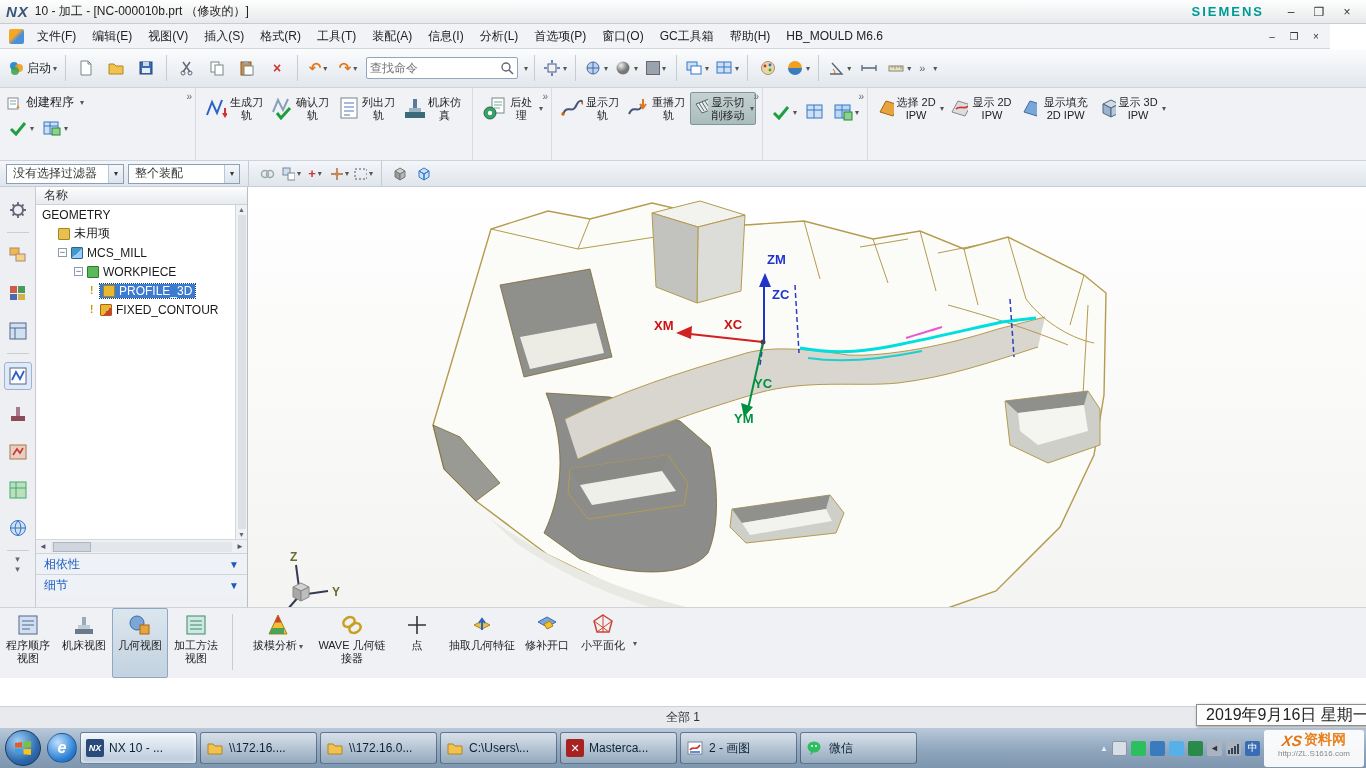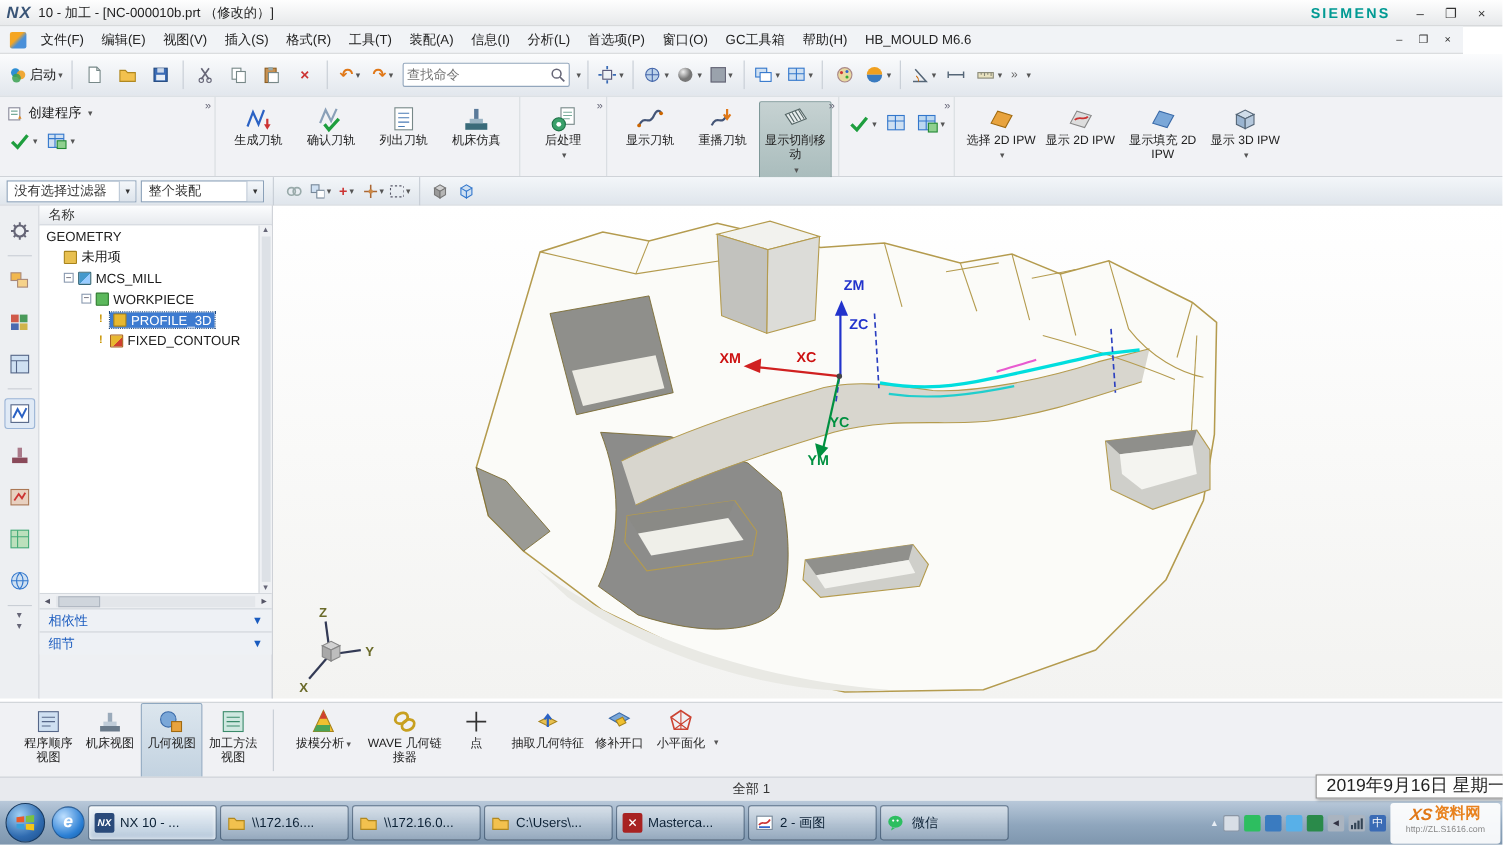--- a/index.html
+++ b/index.html
@@ -21,21 +21,21 @@
 #quickbar{position:absolute;left:0;top:49px;width:1366px;height:39px;background:linear-gradient(#fbfcfd,#e2e7ed);border-bottom:1px solid #cfd4da;display:flex;align-items:center;padding:0 6px;gap:2px}
 .qbtn{height:28px;min-width:28px;display:inline-flex;align-items:center;justify-content:center;border-radius:2px;padding:0 2px}
 .vsep{width:1px;height:26px;background:#c6ccd4;margin:0 4px}
 .dd{font-size:8px;color:#555;margin-left:2px}
 .ovf{font-size:11px;color:#666;padding:0 4px}
 .searchbox{display:flex;align-items:center;height:22px;background:#fff;border:1px solid #93a6bc;border-radius:2px;width:152px;padding:0 3px;margin:0 2px}
 .searchbox input{border:none;outline:none;flex:1;font-size:12px;font-family:inherit;color:#333;min-width:0;background:transparent}
 
 #ribbon{position:absolute;left:0;top:88px;width:1366px;height:73px;background:#f1f2f5;border-bottom:1px solid #cfd3d8;display:flex;align-items:stretch}
 .rgroup{position:relative;display:flex;align-items:flex-start;padding:4px 6px 2px 6px;border-right:1px solid #d8dce0}
-.rbtn{width:66px;display:flex;flex-direction:column;align-items:center;text-align:center;font-size:11px;line-height:13px;color:#222;padding:2px 1px;border:1px solid transparent;border-radius:2px}
+.rbtn{width:66px;display:flex;flex-direction:row;align-items:center;text-align:center;font-size:11px;line-height:13px;color:#222;padding:2px 1px;border:1px solid transparent;border-radius:2px}
 .rbtn.pressed{background:linear-gradient(#c6d2d2,#a9bcbc);border:1px solid #7e9898}
 .ricon{width:26px;height:26px;margin-bottom:1px}
 .ricon16{width:16px;height:16px;display:inline-block;vertical-align:middle}
 .chev{position:absolute;top:3px;right:3px;font-size:10px;color:#667}
 .g1col{display:flex;flex-direction:column;gap:5px;padding-top:2px}
 .g1row{display:flex;align-items:center;gap:4px;font-size:12px}
 .sbtn{display:inline-flex;align-items:center;padding:2px;border-radius:2px}
 
 #selbar{position:absolute;left:0;top:161px;width:1366px;height:26px;background:linear-gradient(#f3f6f9,#dfe5ec);border-bottom:1px solid #c8cdd4;display:flex;align-items:center;padding:0 6px;gap:4px}
 .seldrop{height:20px;background:#fff;border:1px solid #8aa0b8;display:flex;align-items:center;font-size:12px;color:#333}
@@ -63,21 +63,21 @@
 .vscroll{position:absolute;right:0;top:0;bottom:0;width:12px;background:#eff1f4;border-left:1px solid #d4d8dd;display:flex;flex-direction:column;align-items:center;justify-content:space-between;font-size:7px;color:#667;padding:1px 0}
 .hscroll{height:14px;background:#eef0f3;border-top:1px solid #d4d8dd;display:flex;align-items:center;font-size:8px;color:#556}
 .hs-btn{width:14px;text-align:center}
 .hs-track{flex:1;height:10px;background:#e3e6ea;margin:0 1px;position:relative}
 .hs-thumb{position:absolute;left:2px;top:0;width:38px;height:10px;background:#cfd5dc;border:1px solid #aeb6c0}
 .navsec{height:21px;display:flex;align-items:center;padding:0 8px;background:#eef1f5;border-top:1px solid #cfd4da;color:#1a5bbf;font-size:12px}
 .navsec .dd2{margin-left:auto;color:#1a5bbf;font-size:10px}
 
 #viewport{position:absolute;left:248px;top:187px;width:1118px;height:448px;background:linear-gradient(#ffffff,#f3f3f1)}
 
-#bottombar{position:absolute;left:0;top:638px;width:1366px;height:71px;background:#f0f1f4;border-top:1px solid #cfd3d8;display:flex;align-items:stretch;padding-left:16px}
+#bottombar{position:absolute;left:0;top:607px;width:1366px;height:71px;background:#f0f1f4;border-top:1px solid #cfd3d8;display:flex;align-items:stretch;padding-left:0}
 .bbtn{width:56px;display:flex;flex-direction:column;align-items:center;text-align:center;font-size:11px;line-height:13px;color:#222;padding:3px 1px;border:1px solid transparent;border-radius:2px}
 .bbtn.wide{width:74px}
 .bbtn.pressed{background:linear-gradient(#dce6ee,#c2d2e0);border:1px solid #8fa8c0}
 
 #statusstrip{position:absolute;left:0;top:706px;width:1366px;height:22px;background:#e8eaee;border-top:1px solid #cdd1d7;font-size:12px;color:#333;text-align:center;line-height:21px}
 .date-tooltip{position:absolute;left:1196px;top:704px;height:22px;line-height:20px;padding:0 9px;background:#fdfdfd;border:1px solid #8e8e8e;box-shadow:1px 1px 3px rgba(0,0,0,.35);font-size:16px;color:#222;white-space:nowrap;z-index:5}
 
 #taskbar{position:absolute;left:0;top:728px;width:1366px;height:40px;background:linear-gradient(#b9c9da,#8fa6bd 55%,#7e96ae);display:flex;align-items:center;padding:0 2px;gap:3px}
 .orb{width:36px;height:36px;border-radius:50%;background:radial-gradient(circle at 35% 30%,#9fd0f5,#2f6bb0 60%,#1a4a85);display:flex;align-items:center;justify-content:center;margin:0 3px;border:1px solid #17395f}
 .roundicon{width:30px;height:30px;border-radius:50%;background:radial-gradient(circle at 35% 30%,#bfe0ff,#2b7fd4 65%,#155a9e);display:flex;align-items:center;justify-content:center;color:#fff;font-weight:bold;font-size:16px;font-style:italic;border:1px solid rgba(20,50,90,.5)}

